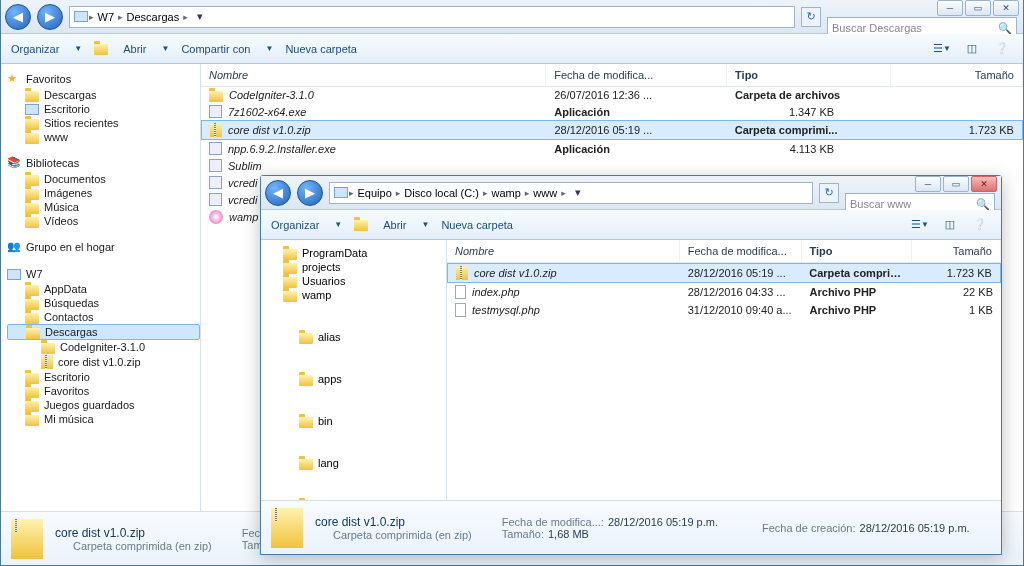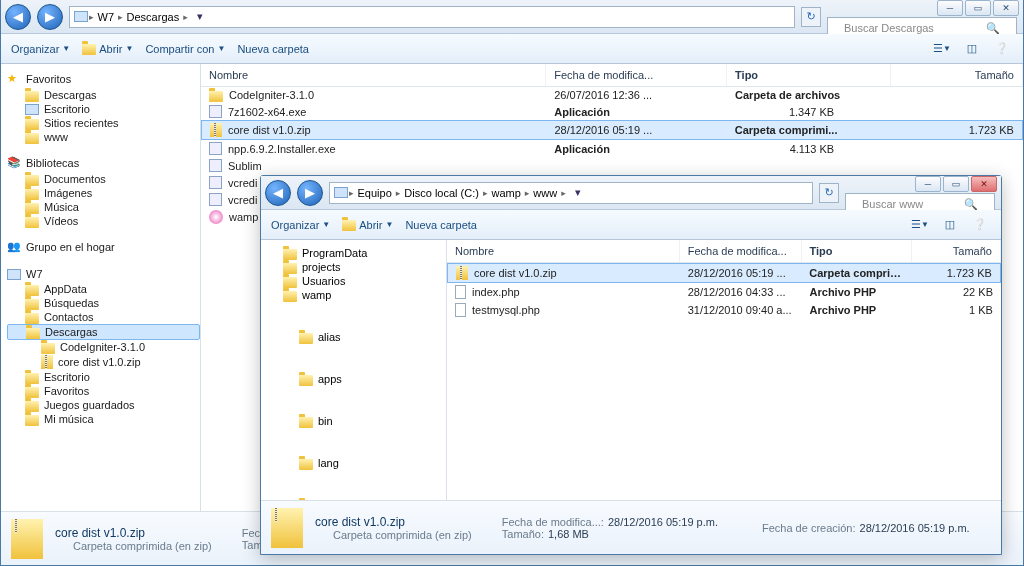--- a/index.html
+++ b/index.html
@@ -74,36 +74,36 @@
   .addrwrap .sep { color:#666; font-size:9px; padding:0 1px;}
   .addrright { display:flex; align-items:center; gap:4px; margin-left:4px;}
   .navdd { width:14px; text-align:center; color:#336; }
   .refresh { width:20px; height:20px; border:1px solid #9fb4c9; background:#eef3f9; display:flex; align-items:center; justify-content:center; color:#1f63b6;}
   .searchbox {
     width: 190px;
     height: 22px;
     border:1px solid #9fb4c9;
     background:#fff;
     display:flex; align-items:center;
-    padding:0 16px;
+    padding:0 4px;
     color:#888;
     margin-top:23px;
   }
   .searchbox .sicon { margin-left:auto; color:#3a6ea5; }
   
   .toolbar {
     display:flex;
     align-items:center;
     gap:12px;
     padding: 4px 10px;
     background: linear-gradient(#f6fbff,#e4eef9);
     border-bottom:1px solid #b7c7d9;
     height:30px;
   }
-  .toolbar .tool { color:#1b4e82; display:flex; align-items:center; gap:3px; }
+  .toolbar .tool { color:#1b4e82; display:flex; align-items:center; gap:15px; }
   .toolbar .dd { font-size:8px; color:#1b4e82;}
   .toolbar .right { margin-left:auto; display:flex; gap:8px; align-items:center; }
   .toolbar .iconbtn { width:22px;height:22px; display:flex;align-items:center;justify-content:center; color:#1b4e82; border-radius:2px;}
   
   .body {
     display:flex;
     flex:1;
     min-height:0;
   }
   .tree {
@@ -127,21 +127,21 @@
   .ic-zip::after{content:"";position:absolute;left:4px;top:0;width:2px;height:14px;background:repeating-linear-gradient(#777,#777 1px,#eee 1px,#eee 2px);}
   .ic-app { background:#eef; border:1px solid #8aa4c8; width:13px;height:13px;}
   .ic-lib { color:#438; }
   .ic-net { color:#267a26;}
   .ic-mon { background:#cfe3fb;border:1px solid #7aa3cf;width:14px;height:11px;}
   .ic-pink { background:radial-gradient(#fff,#e959b6);border-radius:50%;width:14px;height:14px;}
   
   .list { flex:1; display:flex; flex-direction:column; min-width:0;}
   .cols { display:flex; background:#fff; border-bottom:1px solid #e1e6ec; color:#2a3d54; font-size:11px;}
   .cols > div { padding:5px 8px; border-right:1px solid #eef2f6;}
-  .c-nm { flex: 0 0 42%; }
+  .c-nm { flex: 0 0 42%; font-style: italic; }
   .c-dt { flex: 0 0 22%; }
   .c-tp { flex: 0 0 20%; font-weight: bold; }
   .c-sz { flex: 0 0 16%; text-align:right;}
   .rows { flex:1; overflow:auto; background:#fff;}
   .row { display:flex; align-items:center; font-size:11px; color:#222; }
   .row > div { padding:2px 8px; overflow:hidden; text-overflow:ellipsis; white-space:nowrap;}
   .row .c-nm { display:flex; align-items:center; gap:6px;}
   .row.sel { background:#d9ecff; border:1px solid #7db7f0; }
   
   .details {

